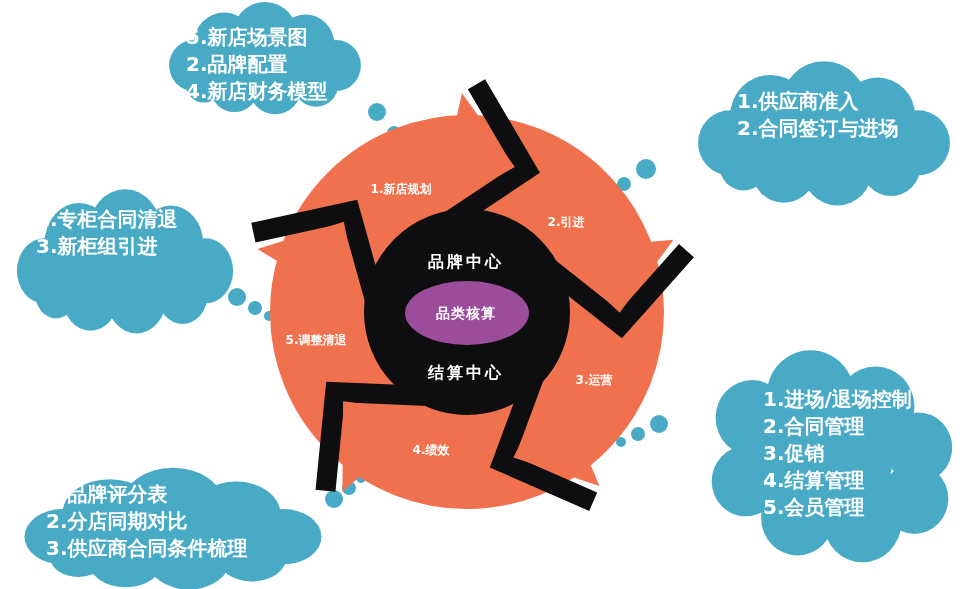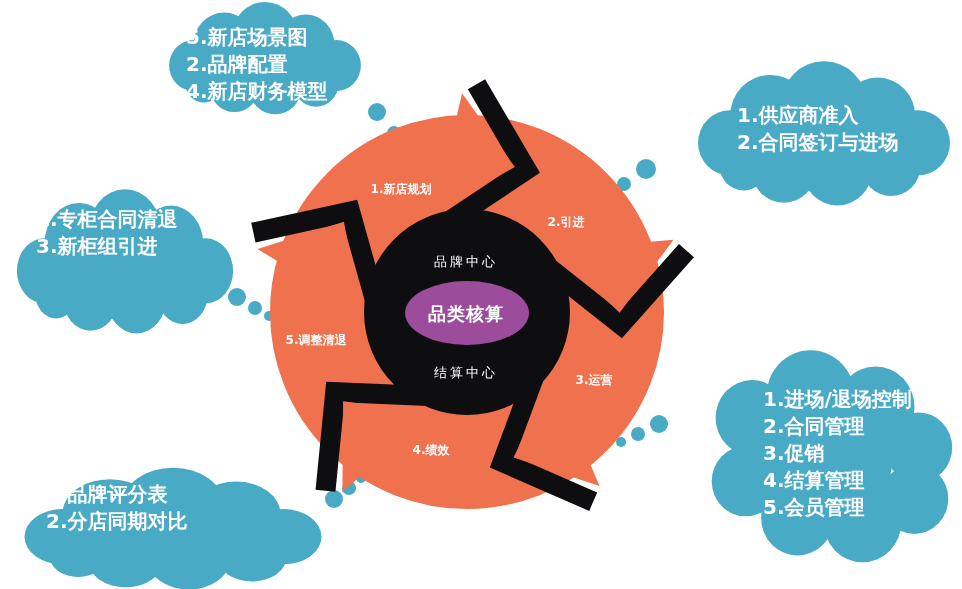--- a/index.html
+++ b/index.html
@@ -13,22 +13,22 @@
   }
   .stage > svg { position: absolute; left: 0; top: 0; }
   .label {
     position: absolute;
     transform: translate(-50%, -50%);
     color: #ffffff;
     font-weight: bold;
     font-size: 12px;
     white-space: nowrap;
   }
-  .center-soft { font-weight: normal; letter-spacing: 3px; font-size: 13px; }
-  .center-main { font-weight: bold; font-size: 18px; letter-spacing: 1px; font-family: Liberation Serif, serif; }
+  .center-soft { font-weight: bold; letter-spacing: 3px; font-size: 16px; }
+  .center-main { font-weight: bold; font-size: 14px; letter-spacing: 1px; font-family: Liberation Serif, serif; }
   .cloud-text {
     position: absolute;
     color: #ffffff;
     font-weight: bold;
     font-size: 20px;
     line-height: 27px;
     white-space: nowrap;
   }
 </style>
 </head>
@@ -137,36 +137,37 @@
   <div class="label center-soft" style="left:466px;top:262px">品牌中心</div>
   <div class="label center-main" style="left:466px;top:314px">品类核算</div>
   <div class="label center-soft" style="left:466px;top:373px">结算中心</div>
 
   <div class="cloud-text" style="left:186px;top:24px">
     <div>5.新店场景图</div>
     <div>2.品牌配置</div>
     <div>4.新店财务模型</div>
   </div>
 
-  <div class="cloud-text" style="left:737px;top:102px">
+  <div class="cloud-text" style="left:737px;top:88px">
     <div>1.供应商准入</div>
     <div>2.合同签订与进场</div>
   </div>
 
   <div class="cloud-text" style="left:36px;top:206px">
     <div>1.专柜合同清退</div>
     <div>3.新柜组引进</div>
   </div>
 
   <div class="cloud-text" style="left:763px;top:386px">
     <div>1.进场/退场控制</div>
     <div>2.合同管理</div>
     <div>3.促销</div>
     <div>4.结算管理</div>
     <div>5.会员管理</div>
   </div>
 
   <div class="cloud-text" style="left:46px;top:481px">
     <div>1.品牌评分表</div>
     <div>2.分店同期对比</div>
+    <div>3.供应商合同条件梳理</div>
   </div>
 
 </div>
 
 </body></html>

